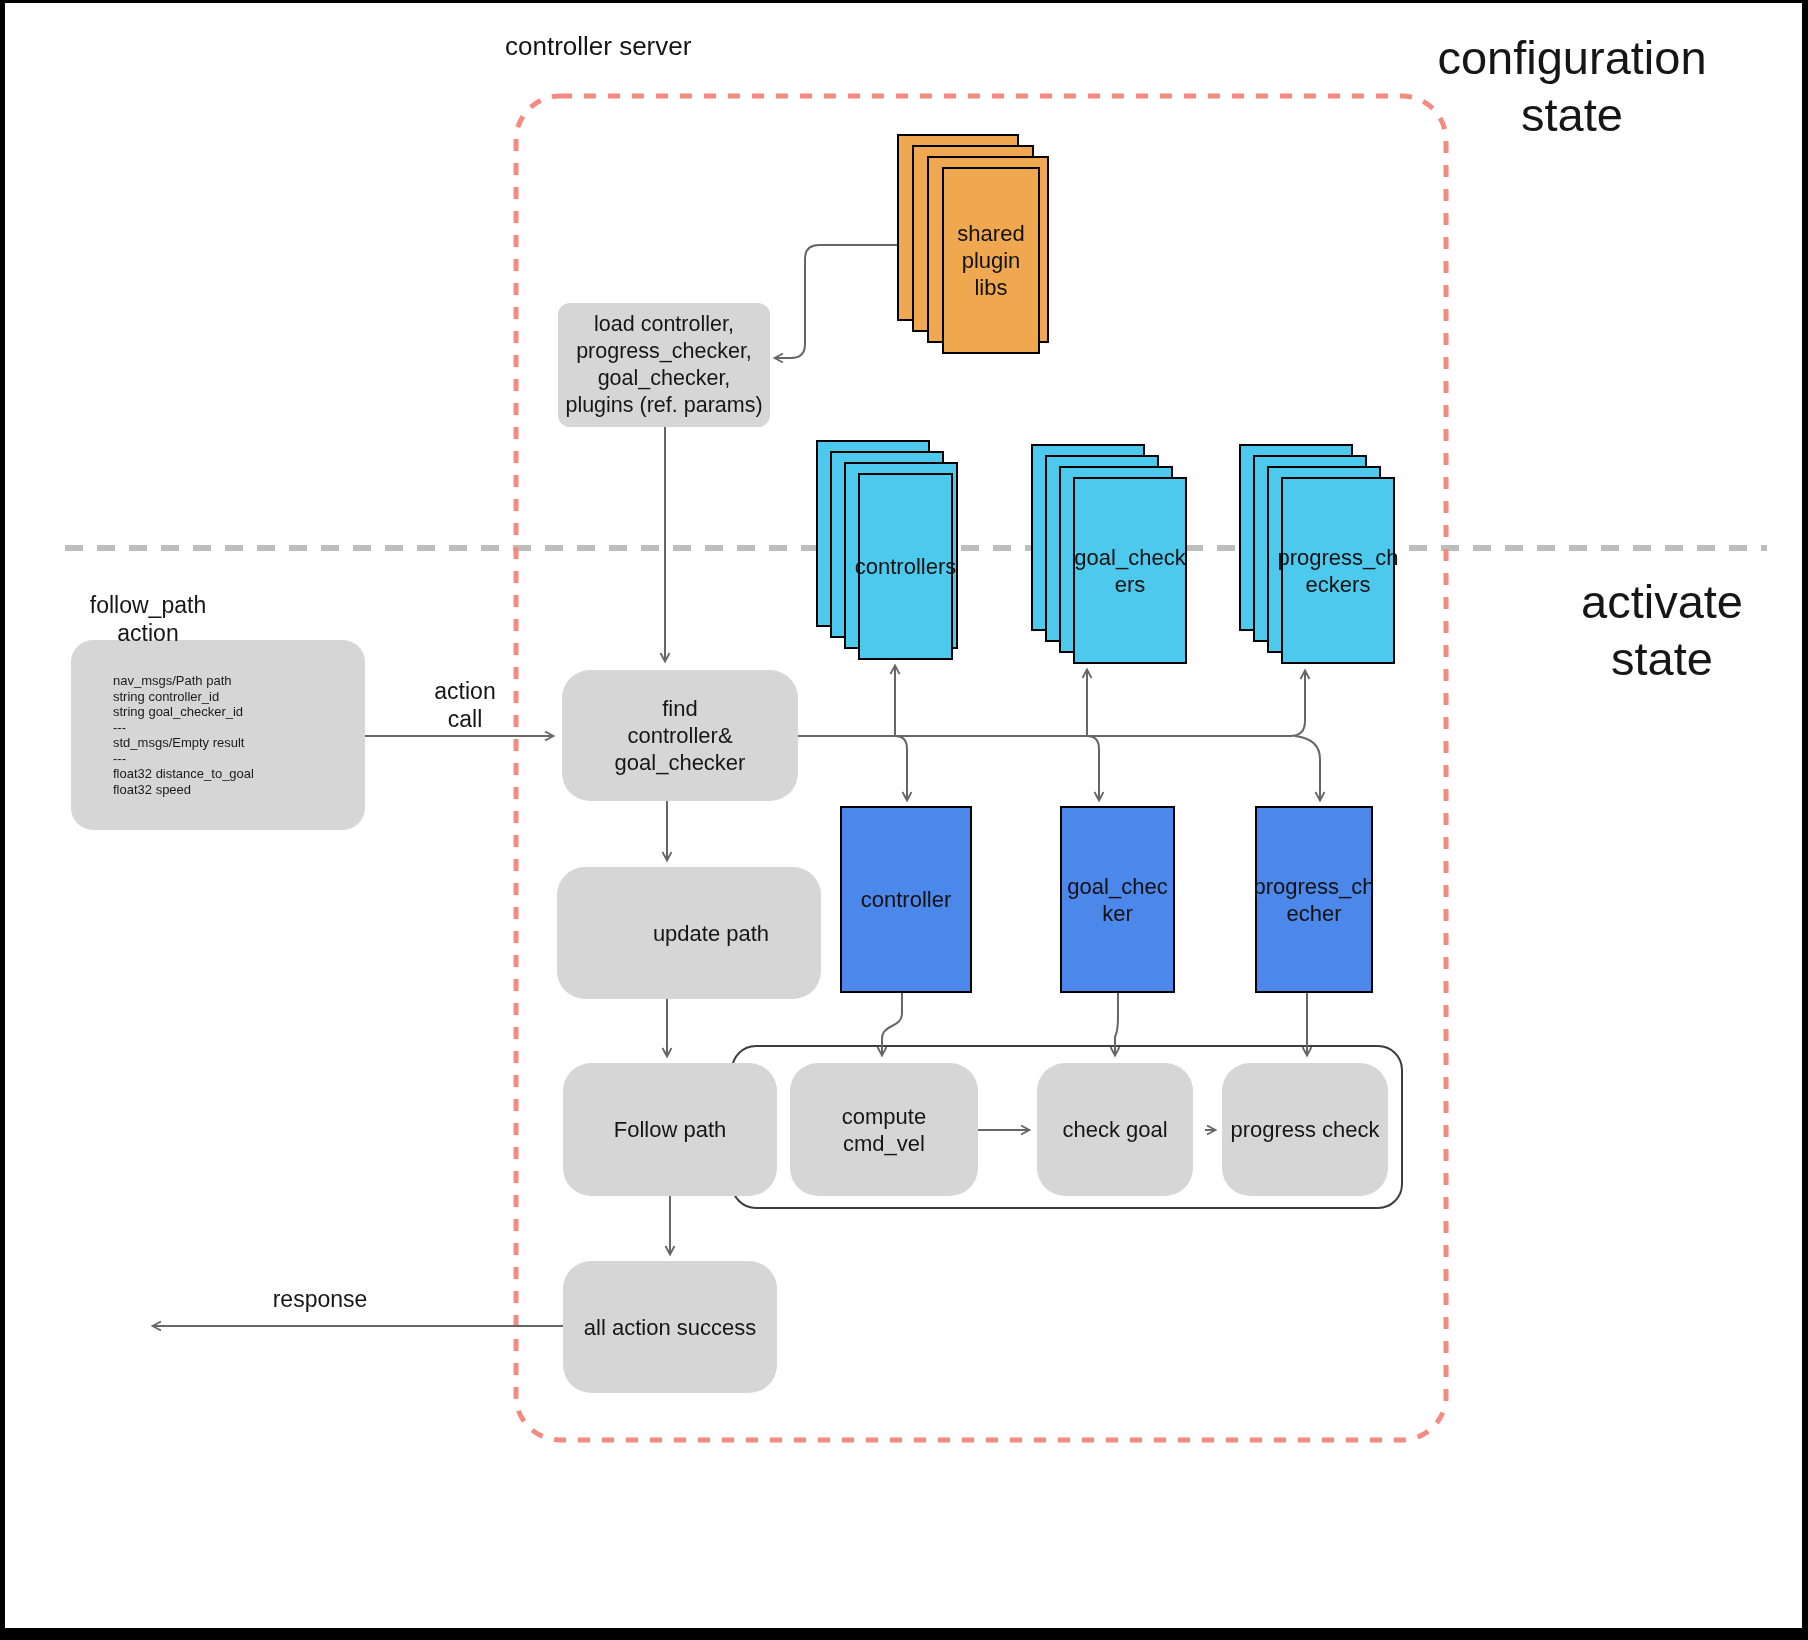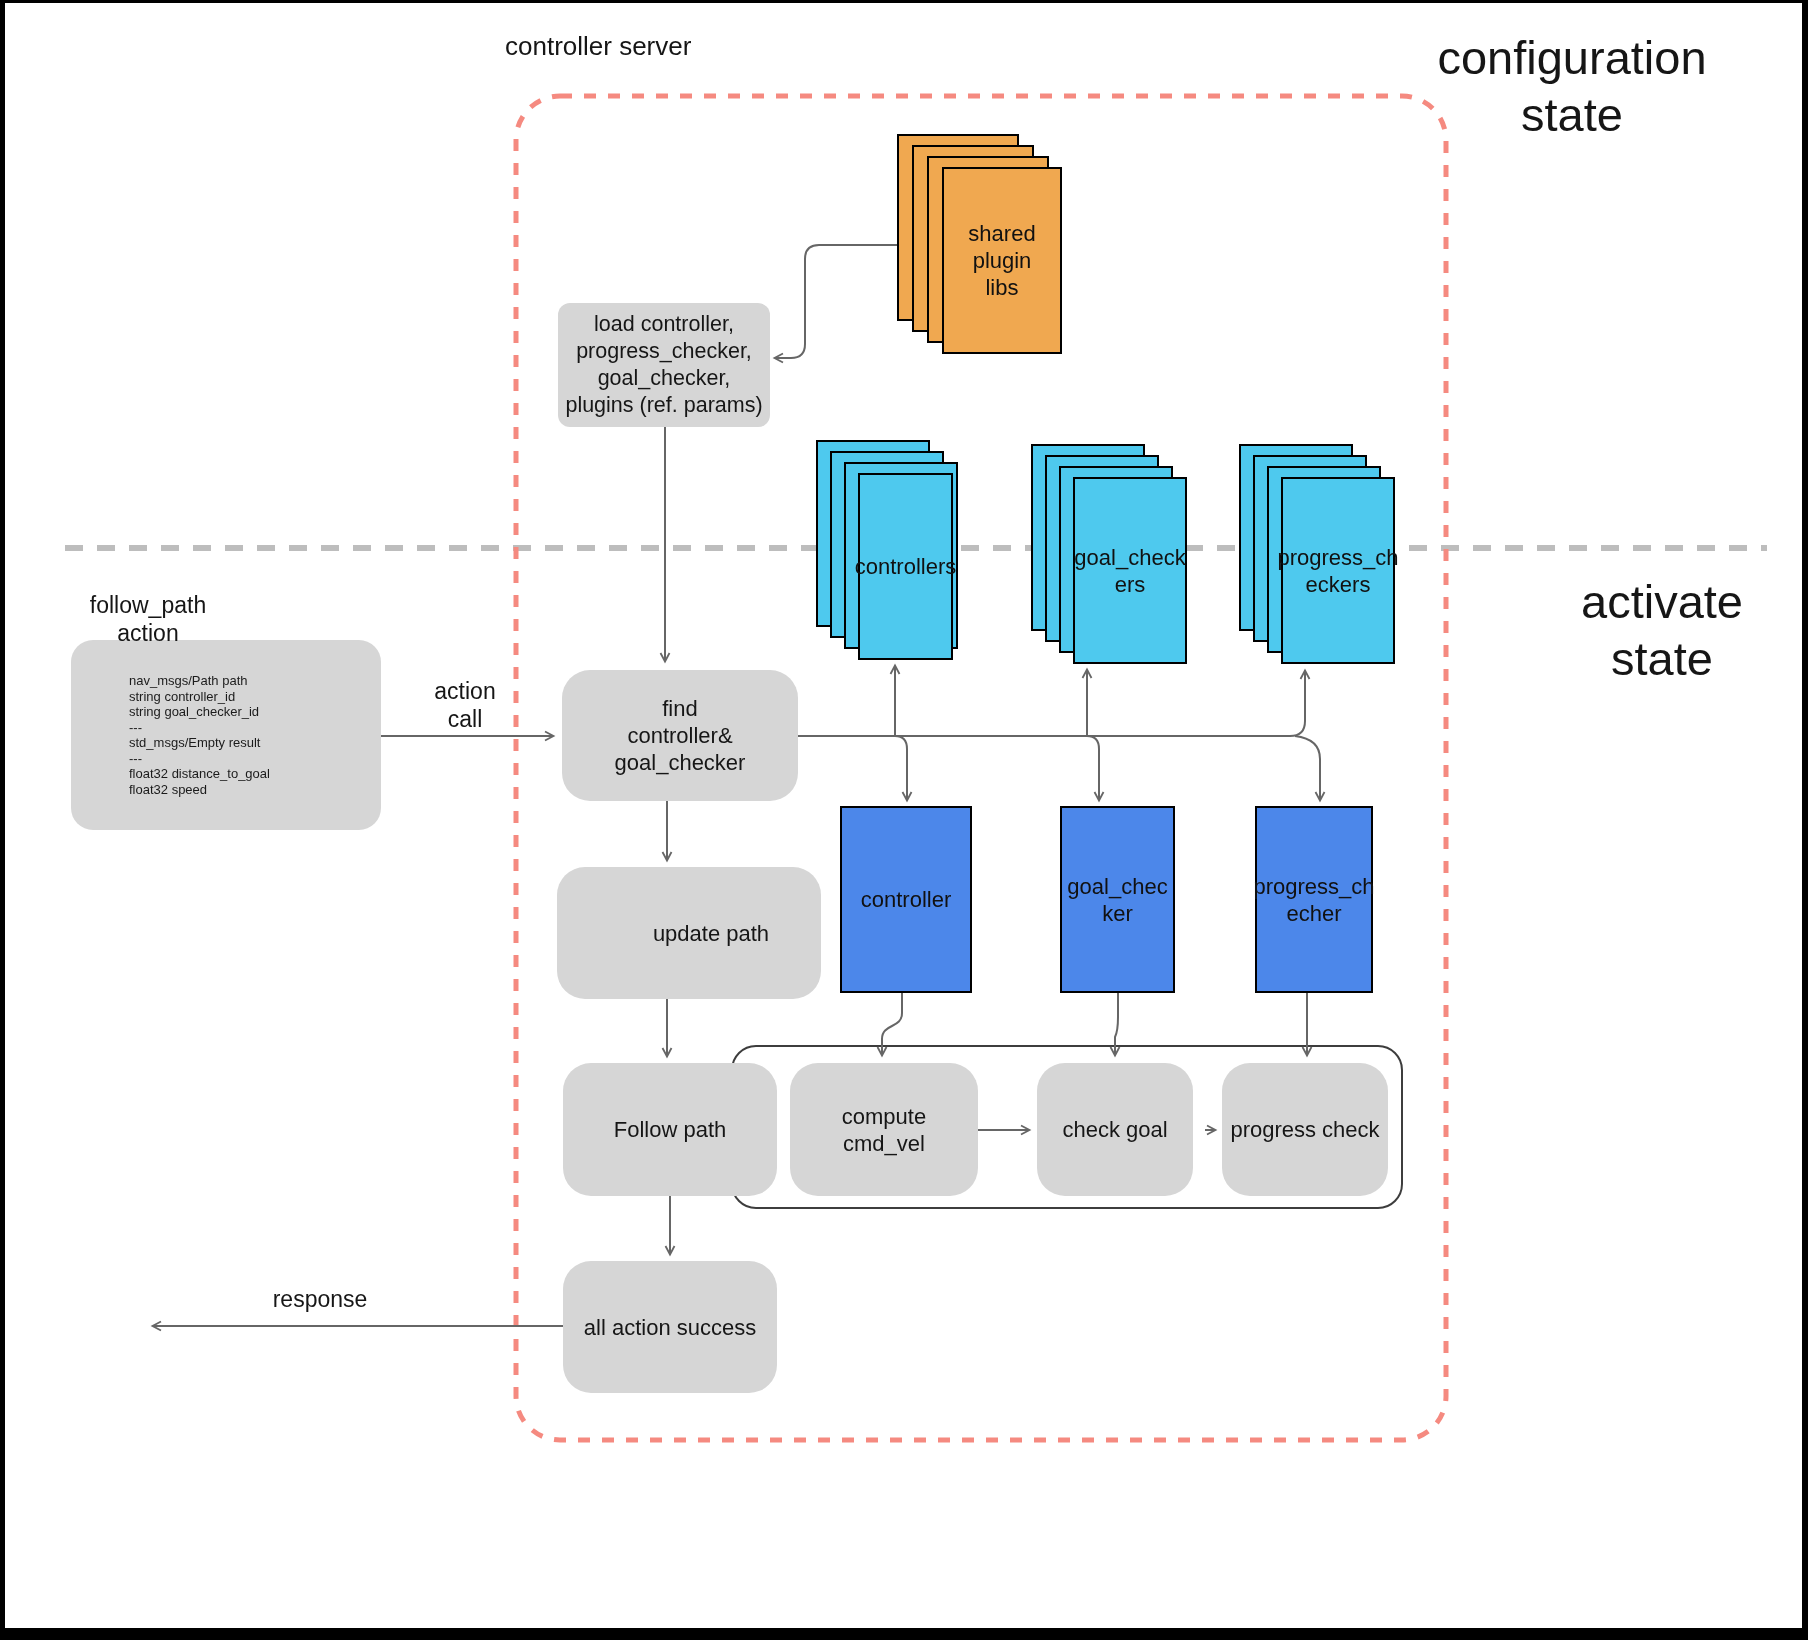--- a/index.html
+++ b/index.html
@@ -84,36 +84,36 @@
 state</div>
 
   <div class="lbl edge-lbl center pre" style="left:43px;top:588px;width:200px;">follow_path
 action</div>
 
   <div class="lbl edge-lbl center pre" style="left:400px;top:674px;width:120px;">action
 call</div>
 
   <div class="lbl edge-lbl center" style="left:215px;top:1282px;width:200px;">response</div>
 
-  <div class="msgbox" style="left:66px;top:637px;width:294px;height:190px;padding-left:16px;">
+  <div class="msgbox" style="left:66px;top:637px;width:294px;height:190px;">
     <div class="inner">nav_msgs/Path path
 string controller_id
 string goal_checker_id
 ---
 std_msgs/Empty result
 ---
 float32 distance_to_goal
 float32 speed</div>
   </div>
 
   <div>
     <div class="card orange" style="left:892px;top:131px;width:122px;height:187px;"></div>
     <div class="card orange" style="left:907px;top:142px;width:122px;height:187px;"></div>
     <div class="card orange" style="left:922px;top:153px;width:122px;height:187px;"></div>
-    <div class="card orange" style="left:937px;top:164px;width:120px;height:187px;">shared
+    <div class="card orange" style="left:937px;top:164px;width:98px;height:187px;">shared
 plugin
 libs</div>
   </div>
 
   <div>
     <div class="card cyan" style="left:811px;top:437px;width:114px;height:187px;"></div>
     <div class="card cyan" style="left:825px;top:448px;width:114px;height:187px;"></div>
     <div class="card cyan" style="left:839px;top:459px;width:114px;height:187px;"></div>
     <div class="card cyan" style="left:853px;top:470px;width:95px;height:187px;">controllers</div>
   </div>

